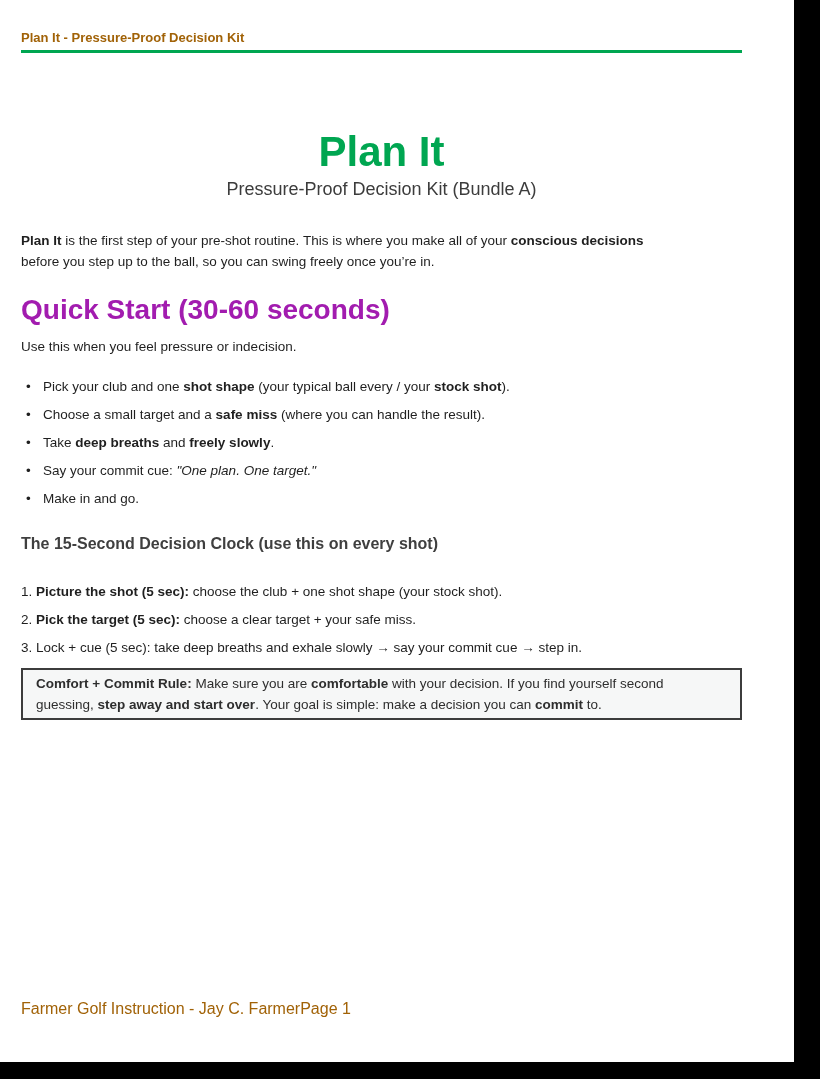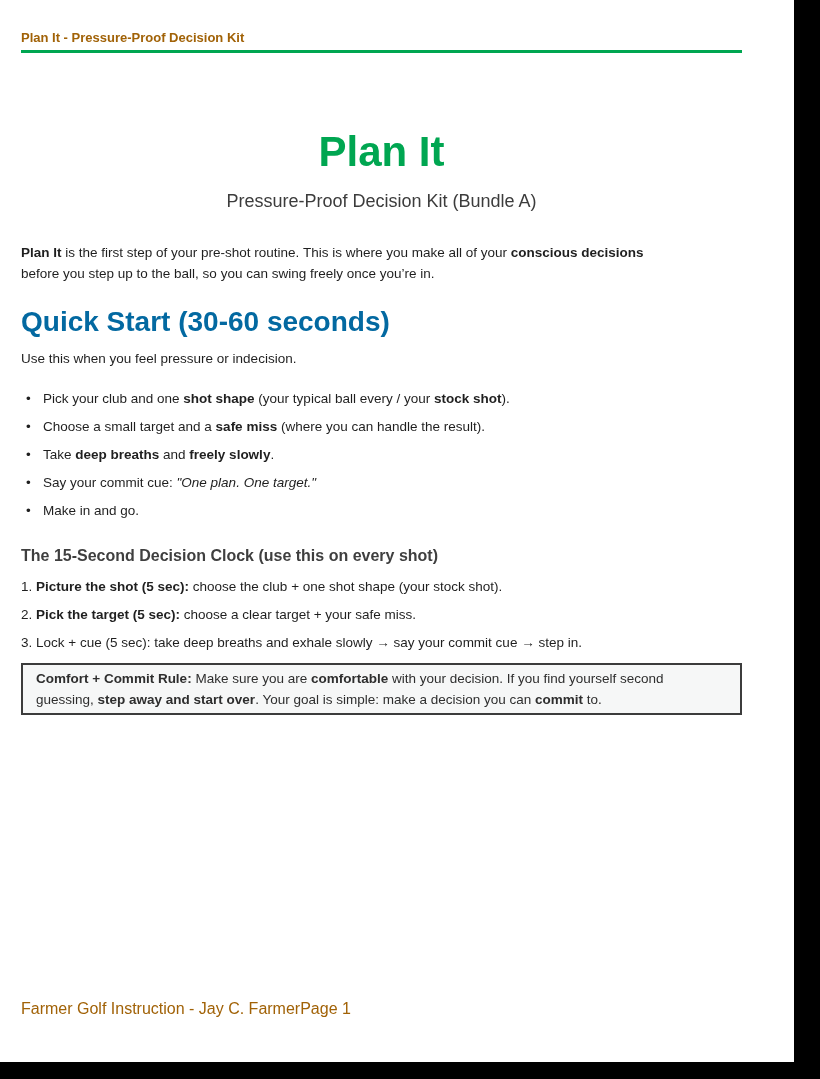--- a/index.html
+++ b/index.html
@@ -28,53 +28,53 @@
   .hdr-rule{
     margin-top:4px;height:3px;background:#00A651;border:none;width:721px;
   }
   
   .hero-title{
     margin-top:78px;
     text-align:center;
     font-size:42px;font-weight:700;color:#00A651;line-height:42px;
   }
   .hero-subtitle{
-    margin-top:16px;
+    margin-top:4px;
     text-align:center;
     font-size:18px;color:#3C3C3C;line-height:24px;
   }
   
   .para{
     margin-top:29px;
     font-size:13.5px;color:#1F1F1F;line-height:21px;
   }
   .h1-green{
     margin-top:21px;
-    font-size:28px;font-weight:700;color:#0369a1;line-height:34px;
+    font-size:28px;font-weight:700;color:#a21caf;line-height:34px;
   }
   .lead{
     margin-top:10px;
     font-size:13.5px;color:#1F1F1F;line-height:20px;
   }
   .bullets{margin-top:16px;}
   .bullet-row{
     position:relative;
     padding-left:22px;
     font-size:13.5px;color:#1F1F1F;line-height:28px;
     height:28px;white-space:nowrap;
   }
   .bullet-dot{
     position:absolute;left:5px;top:0;
     font-size:13.5px;line-height:28px;color:#1F1F1F;
   }
   .h2-gray{
     margin-top:20px;
     font-size:16px;font-weight:700;color:#3F3F3F;line-height:22px;
   }
-  .steps{margin-top:6px;}
+  .steps{margin-top:23px;}
   .step-row{
     font-size:13.5px;color:#1F1F1F;line-height:28px;height:28px;white-space:nowrap;
   }
   
   .callout{
     margin-top:6px;
     border:2px solid #3C3C3C;
     background:#F6F7F7;
     padding:3px 13px;
     font-size:13.5px;color:#2E2E2E;line-height:21px;

